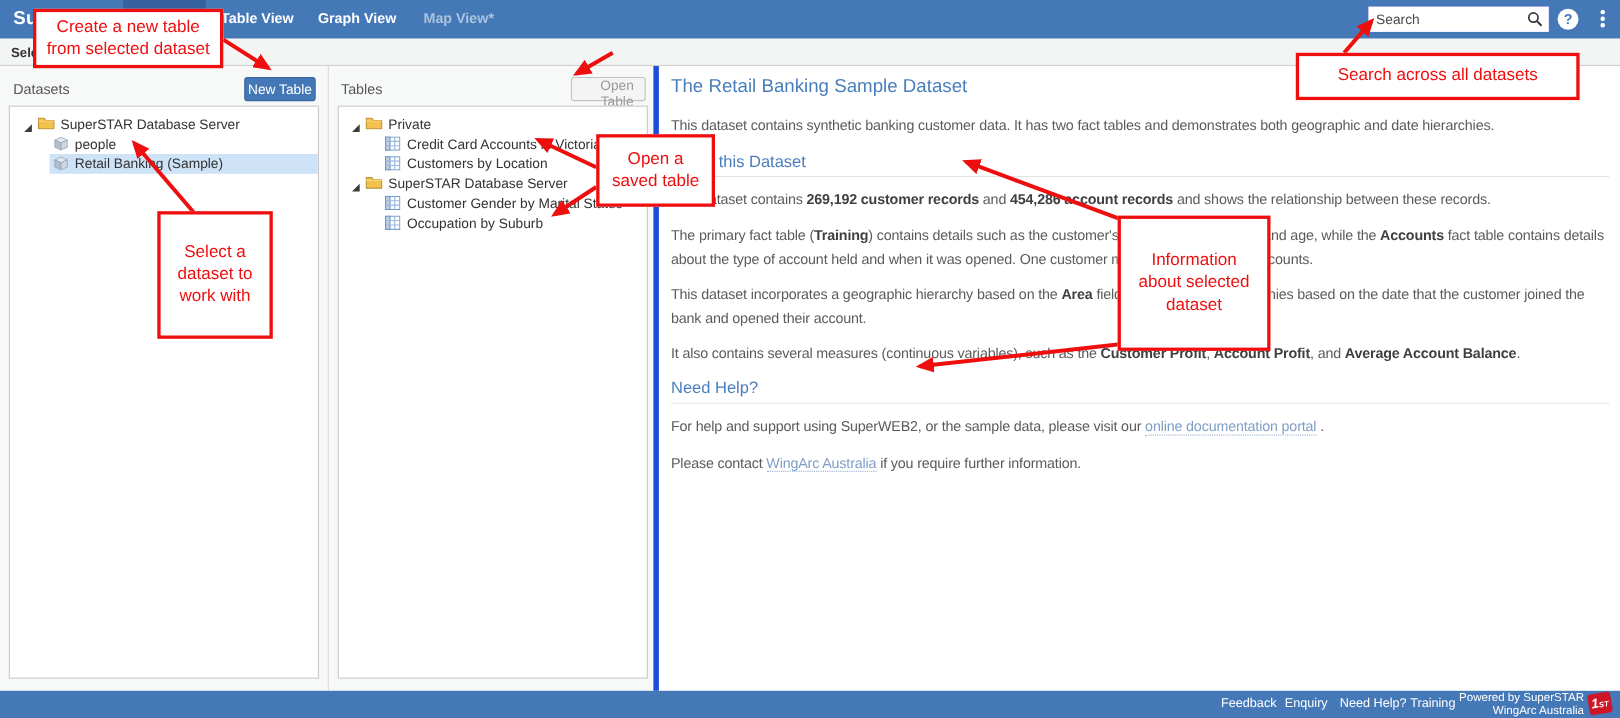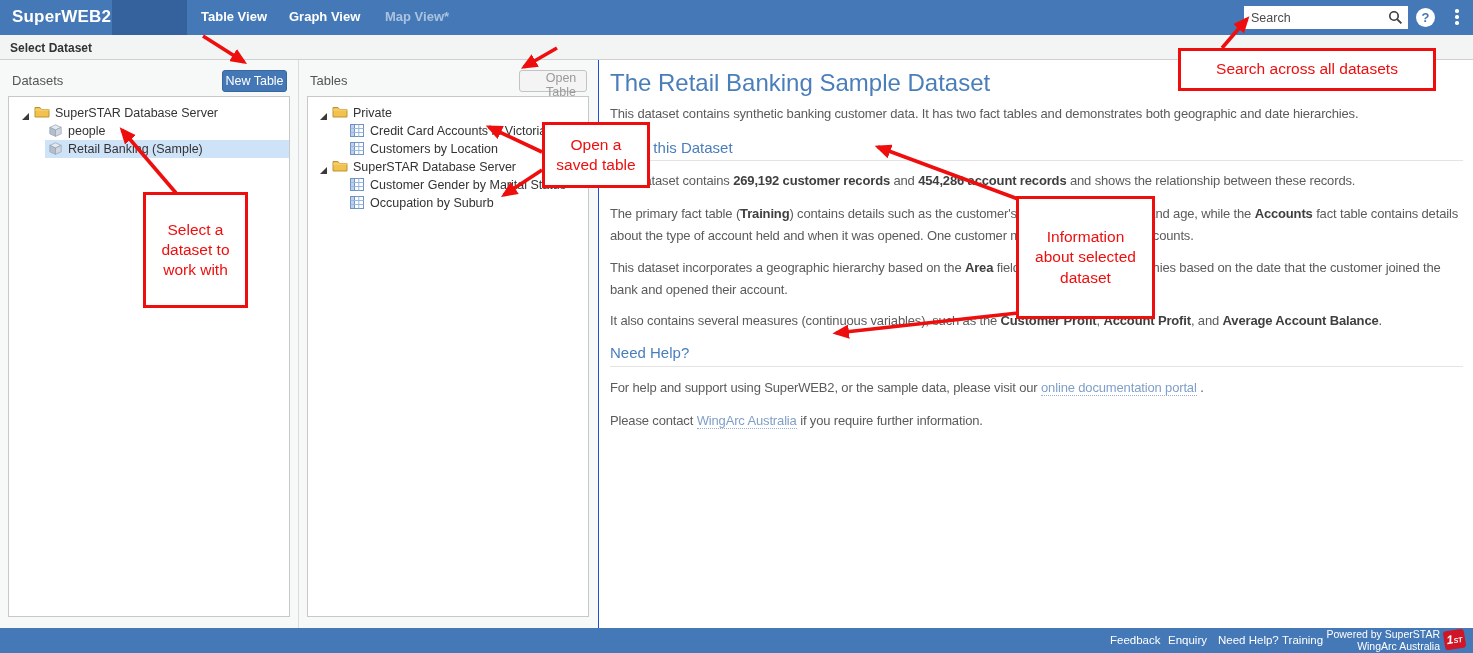--- a/index.html
+++ b/index.html
@@ -23,37 +23,37 @@
   .kebab { position:absolute; left:1455px; top:9px; width:4px; cursor:pointer; }
   .kebab i { display:block; width:3.5px; height:3.5px; border-radius:50%; background:#fff; margin:0 0 2.5px 0; }
 
   
   .subheader { position:absolute; left:0; top:35px; width:1473px; height:25px; background:#f3f4f4;
                border-bottom:1px solid #cfcfcf; z-index:4; }
   .subheader-title { position:absolute; left:10px; top:6px; font-size:12px; font-weight:bold; color:#333; }
 
   
   .left-region { position:absolute; left:0; top:60px; width:599px; height:568px; background:#f7f8f8;
-                 border-right:1px solid #1d4ed8; z-index:3; }
+                 border-right:5px solid #1d4ed8; z-index:3; }
   .panel-divider { position:absolute; left:298px; top:0; width:1px; height:568px; background:#dcdcdc; }
   .panel-label { position:absolute; font-size:13px; color:#555; }
   .btn-blue { position:absolute; background:#4377b5; color:#fff; border:1px solid #39669f; border-radius:3px;
               font-family:"Liberation Sans",sans-serif; font-size:12.5px; padding:0; text-align:center; cursor:pointer; }
   .btn-gray { position:absolute; background:#f4f4f4; color:#9a9a9a; border:1px solid #c3c3c3; border-radius:3px;
               font-family:"Liberation Sans",sans-serif; font-size:12.5px; text-align:center; cursor:default;padding-left:16px; }
   .tree-box { position:absolute; background:#fff; border:1px solid #c8c8c8; }
   .trow { position:absolute; height:18px; font-size:12.5px; color:#333; white-space:nowrap; cursor:pointer; }
   .trow .lbl { position:absolute; top:2px; }
   .sel-bg { position:absolute; background:#cfe3f8; height:18px; }
   .ticon { position:absolute; top:2px; }
 
   
   .content { position:absolute; left:0; top:60px; width:1473px; height:568px; background:#fff; z-index:2; }
   .c-abs { position:absolute; left:610px; width:853px; }
-  .page-title { top:9px; font-size:24px; color:#4a7ebb; }
+  .page-title { top:9px; font-size:17px; color:#4a7ebb; }
   .para { font-size:13px; letter-spacing:-0.15px; color:#5b5b5b; line-height:22px; }
   .para .b { font-weight:bold; color:#3f3f3f; }
   .para .lnk { color:#7f9fc6; border-bottom:1px dotted #94afd1; cursor:pointer; }
   .sec-head { font-size:15px; color:#4a7ebb; }
   .sec-hr { border-top:1px solid #e4e4e4; height:0; }
 
   
   .footer { position:absolute; left:0; top:628px; width:1473px; height:25px; background:#4478b7; z-index:5; }
   .f-link { position:absolute; top:6px; color:#fff; font-size:11.5px; cursor:pointer; }
   .powered { position:absolute; right:33px; top:1px; color:#fff; font-size:10.5px; line-height:11.5px; text-align:right; }
@@ -248,18 +248,19 @@
     <line x1="203" y1="36" x2="244" y2="62" stroke="#ee0e0e" stroke-width="3.6" marker-end="url(#ah)"></line>
     <line x1="557" y1="48" x2="524" y2="67" stroke="#ee0e0e" stroke-width="3.6" marker-end="url(#ah)"></line>
     <line x1="1222" y1="48" x2="1247" y2="19" stroke="#ee0e0e" stroke-width="3.6" marker-end="url(#ah)"></line>
     <line x1="542" y1="152" x2="489" y2="127" stroke="#ee0e0e" stroke-width="3.6" marker-end="url(#ah)"></line>
     <line x1="542" y1="170" x2="504" y2="195" stroke="#ee0e0e" stroke-width="3.6" marker-end="url(#ah)"></line>
     <line x1="176" y1="193" x2="122" y2="130" stroke="#ee0e0e" stroke-width="3.6" marker-end="url(#ah)"></line>
     <line x1="1018" y1="199" x2="878" y2="147" stroke="#ee0e0e" stroke-width="3.6" marker-end="url(#ah)"></line>
     <line x1="1018" y1="313" x2="836" y2="333" stroke="#ee0e0e" stroke-width="3.6" marker-end="url(#ah)"></line>
   </svg>
 
+  <div class="ann ann-1">Create a new table from selected dataset</div>
   <div class="ann ann-3">Search across all datasets</div>
   <div class="ann ann-4">Open a saved table</div>
   <div class="ann ann-5">Select a dataset to work with</div>
   <div class="ann ann-6">Information about selected dataset</div>
 
 </div>
 
 </body></html>

